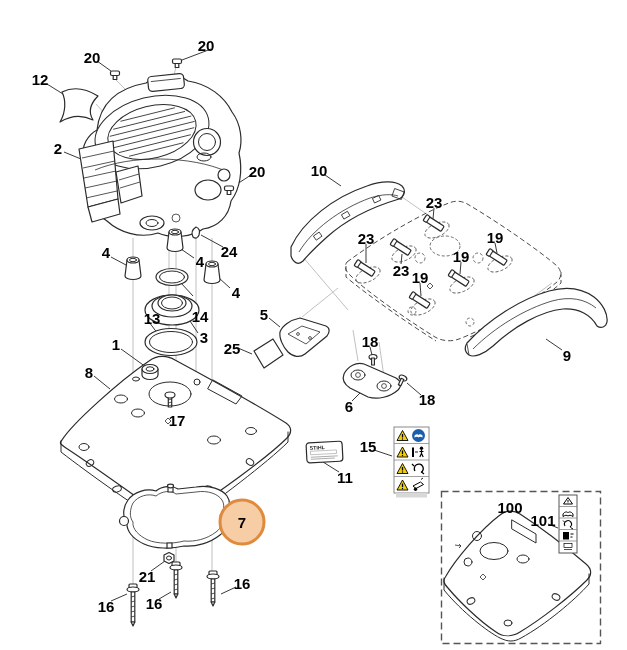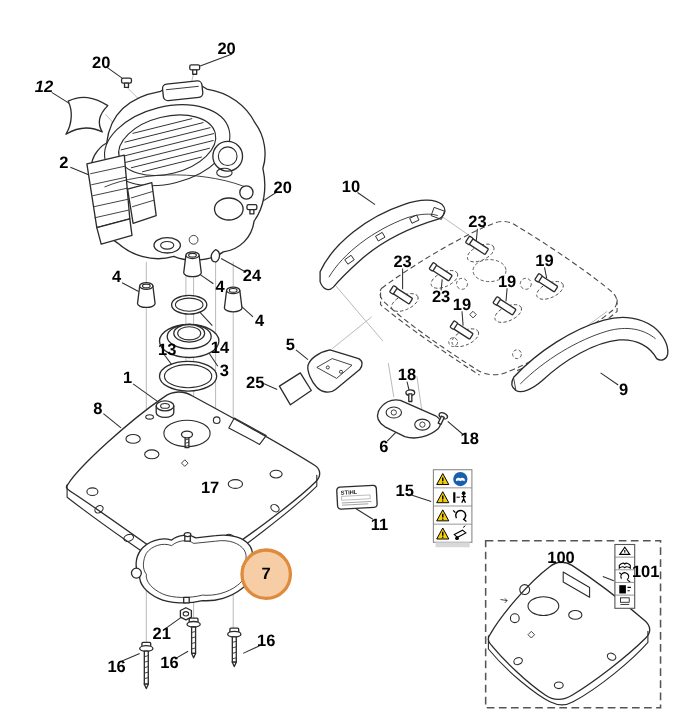--- a/index.html
+++ b/index.html
@@ -436,49 +436,49 @@
         <line x1="5" y1="54.5" x2="13" y2="54.5" stroke="#000" stroke-width="0.7"></line>
       </g>
     </g>
   </g>
 </svg>
 
 <div id="callout-layer">
       <div class="part-label" style="left: 92px; top: 57px;">20</div>
       <div class="part-label" style="left: 206px; top: 45px;">20</div>
       <div class="part-label" style="left: 257px; top: 171px;">20</div>
-      <div class="part-label" style="left: 40px; top: 79px; font-style: italic;">12</div>
+      <div class="part-label" style="left: 40px; top: 79px;">12</div>
       <div class="part-label" style="left: 58px; top: 148px;">2</div>
       <div class="part-label" style="left: 229px; top: 251px;">24</div>
       <div class="part-label" style="left: 106px; top: 252px;">4</div>
       <div class="part-label" style="left: 200px; top: 261px;">4</div>
       <div class="part-label" style="left: 236px; top: 292px;">4</div>
       <div class="part-label" style="left: 200px; top: 300px; margin-top: 16px;">14</div>
       <div class="part-label" style="left: 143px; top: 318px; padding-left: 18px;">13</div>
       <div class="part-label" style="left: 204px; top: 337px;">3</div>
       <div class="part-label" style="left: 116px; top: 344px;">1</div>
       <div class="part-label" style="left: 89px; top: 372px;">8</div>
       <div class="part-label" style="left: 264px; top: 314px;">5</div>
       <div class="part-label" style="left: 232px; top: 348px;">25</div>
-      <div class="part-label" style="left: 191px; top: 420px; margin-top: 24px;">17</div>
+      <div class="part-label" style="left: 177px; top: 420px;">17</div>
       <div class="part-label" style="left: 319px; top: 170px;">10</div>
       <div class="part-label" style="left: 434px; top: 202px;">23</div>
       <div class="part-label" style="left: 366px; top: 238px;">23</div>
       <div class="part-label" style="left: 401px; top: 270px;">23</div>
       <div class="part-label" style="left: 495px; top: 237px;">19</div>
       <div class="part-label" style="left: 461px; top: 256px;">19</div>
       <div class="part-label" style="left: 420px; top: 277px;">19</div>
       <div class="part-label" style="left: 567px; top: 355px;">9</div>
       <div class="part-label" style="left: 370px; top: 341px;">18</div>
       <div class="part-label" style="left: 427px; top: 399px;">18</div>
       <div class="part-label" style="left: 349px; top: 406px;">6</div>
       <div class="part-label" style="left: 368px; top: 446px;">15</div>
       <div class="part-label" style="left: 345px; top: 477px; text-align: center;">11</div>
       <div class="part-label highlighted" style="left: 242px; top: 522px; background: rgb(246, 205, 164); border: 3px solid rgb(223, 139, 62);">7</div>
       <div class="part-label" style="left: 147px; top: 576px;">21</div>
       <div class="part-label" style="left: 106px; top: 606px;">16</div>
       <div class="part-label" style="left: 154px; top: 603px;">16</div>
       <div class="part-label" style="left: 242px; top: 583px;">16</div>
       <div class="part-label" style="left: 510px; top: 507px;">100</div>
-      <div class="part-label" style="left: 543px; top: 520px; margin-left: 44px;">101</div>
+      <div class="part-label" style="left: 543px; top: 520px;">101</div>
     </div>
 
 </div>
 
 </body></html>

